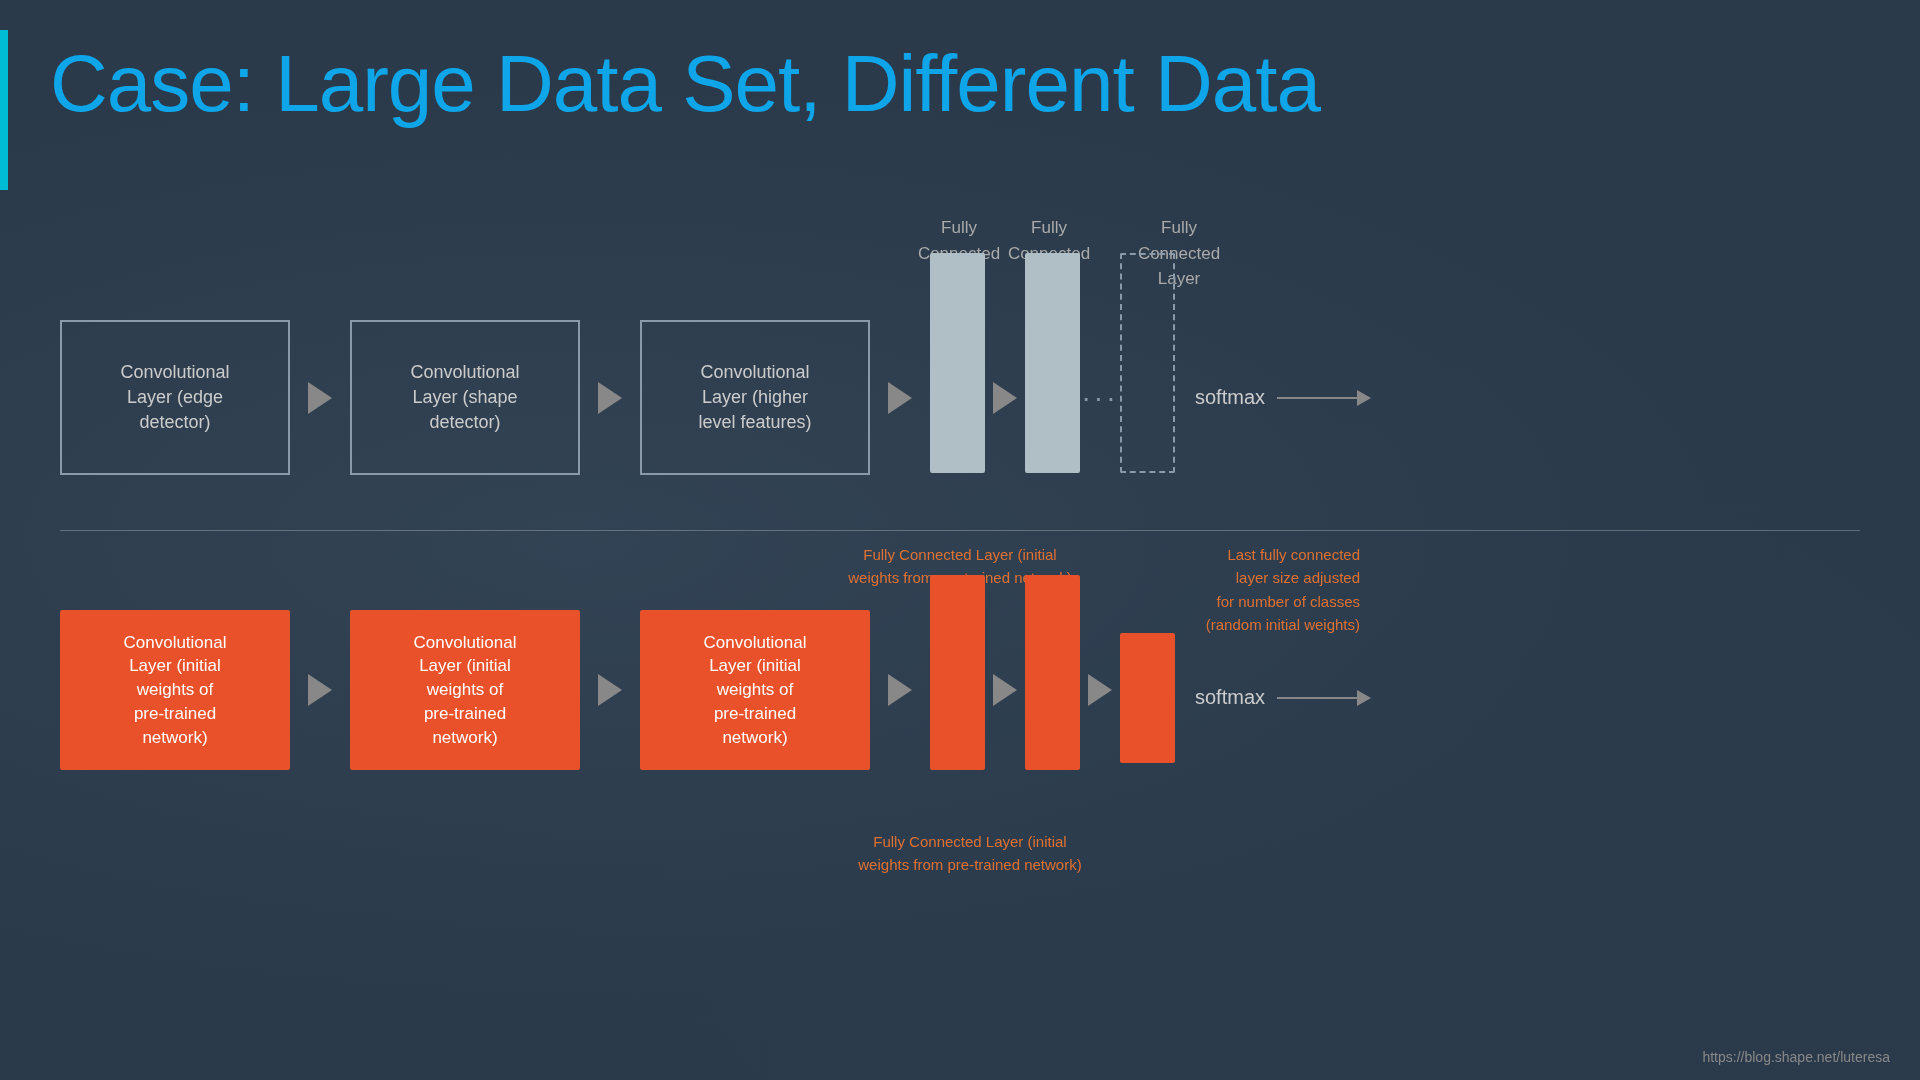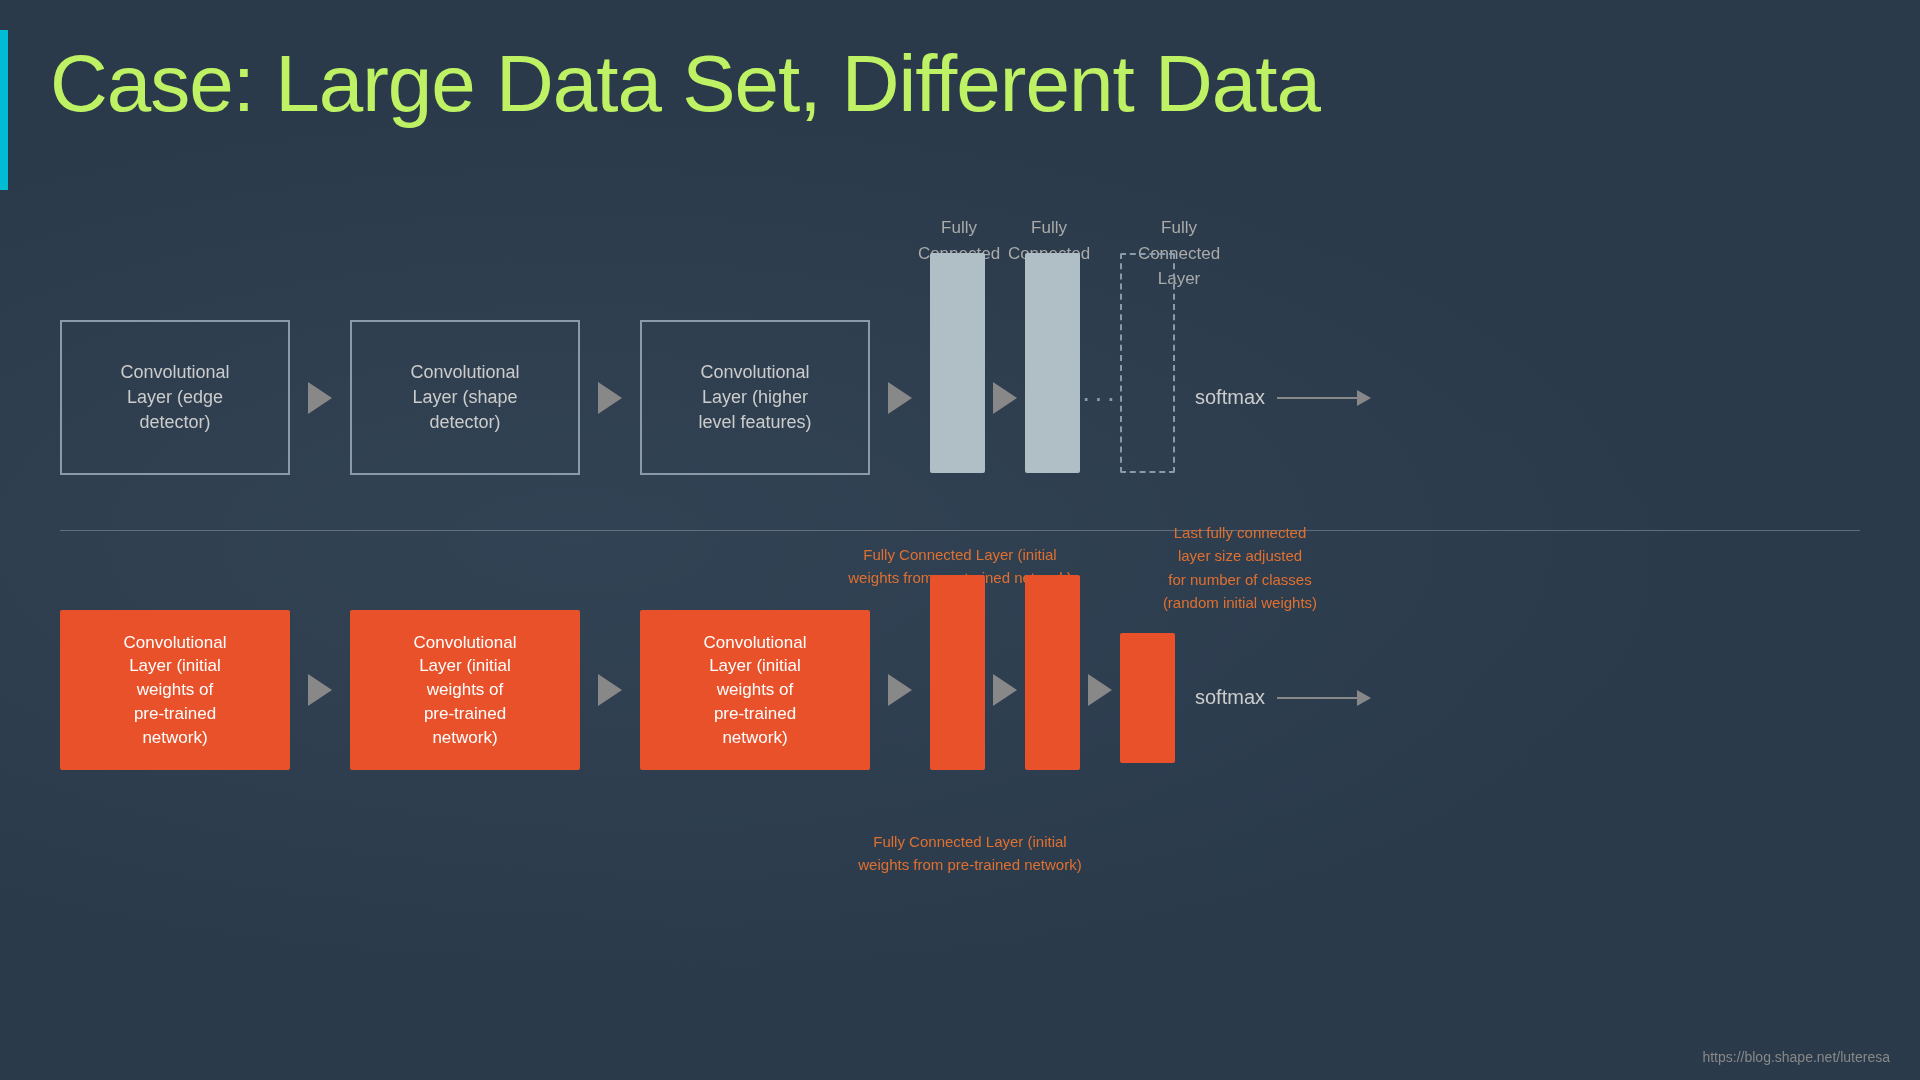--- a/index.html
+++ b/index.html
@@ -34,21 +34,21 @@
       background: #00bcd4;
     }
 
     
     .page-title {
       position: absolute;
       top: 40px;
       left: 50px;
       font-size: 80px;
       font-weight: 300;
-      color: #bef264;
+      color: #0ea5e9;
       letter-spacing: -1px;
       line-height: 1.1;
     }
 
     
     .divider {
       position: absolute;
       top: 530px;
       left: 60px;
       right: 60px;
@@ -233,21 +233,21 @@
     <div class="arrow-right-line"></div>
     <div class="arrow-right-head"></div>
   </div>
 </div>
 
 <div style="position:absolute; top:543px; left:830px; width:260px; text-align:center; font-size:15px; color:#e07030; line-height:1.55;">
   <span style="white-space:pre-line;">Fully Connected Layer (initial
 weights from pre-trained network)</span>
 </div>
 
-<div style="position:absolute; top:521px; left:1120px; width:240px; text-align:center; font-size:15px; color:#e07030; line-height:1.55;">
+<div style="position:absolute; top:543px; left:1120px; width:240px; text-align:right; font-size:15px; color:#e07030; line-height:1.55;">
   <span style="white-space:pre-line;">Last fully connected
 layer size adjusted
 for number of classes
 (random initial weights)</span>
 </div>
 
 <div style="position:absolute; top:610px; left:60px; display:flex; align-items:center; gap:0;">
 
   <div class="conv-box-orange">
     <span style="white-space:pre-line;">Convolutional

